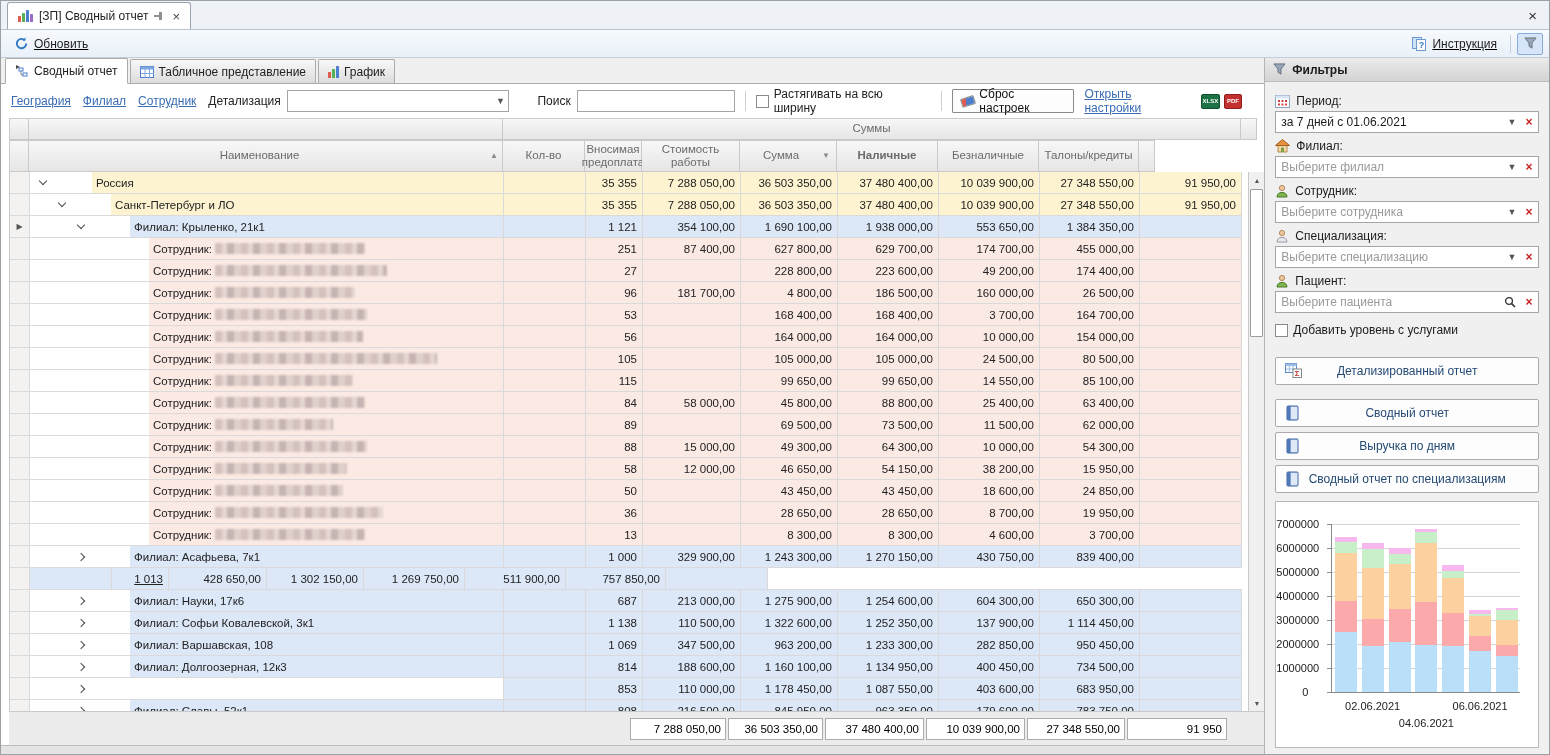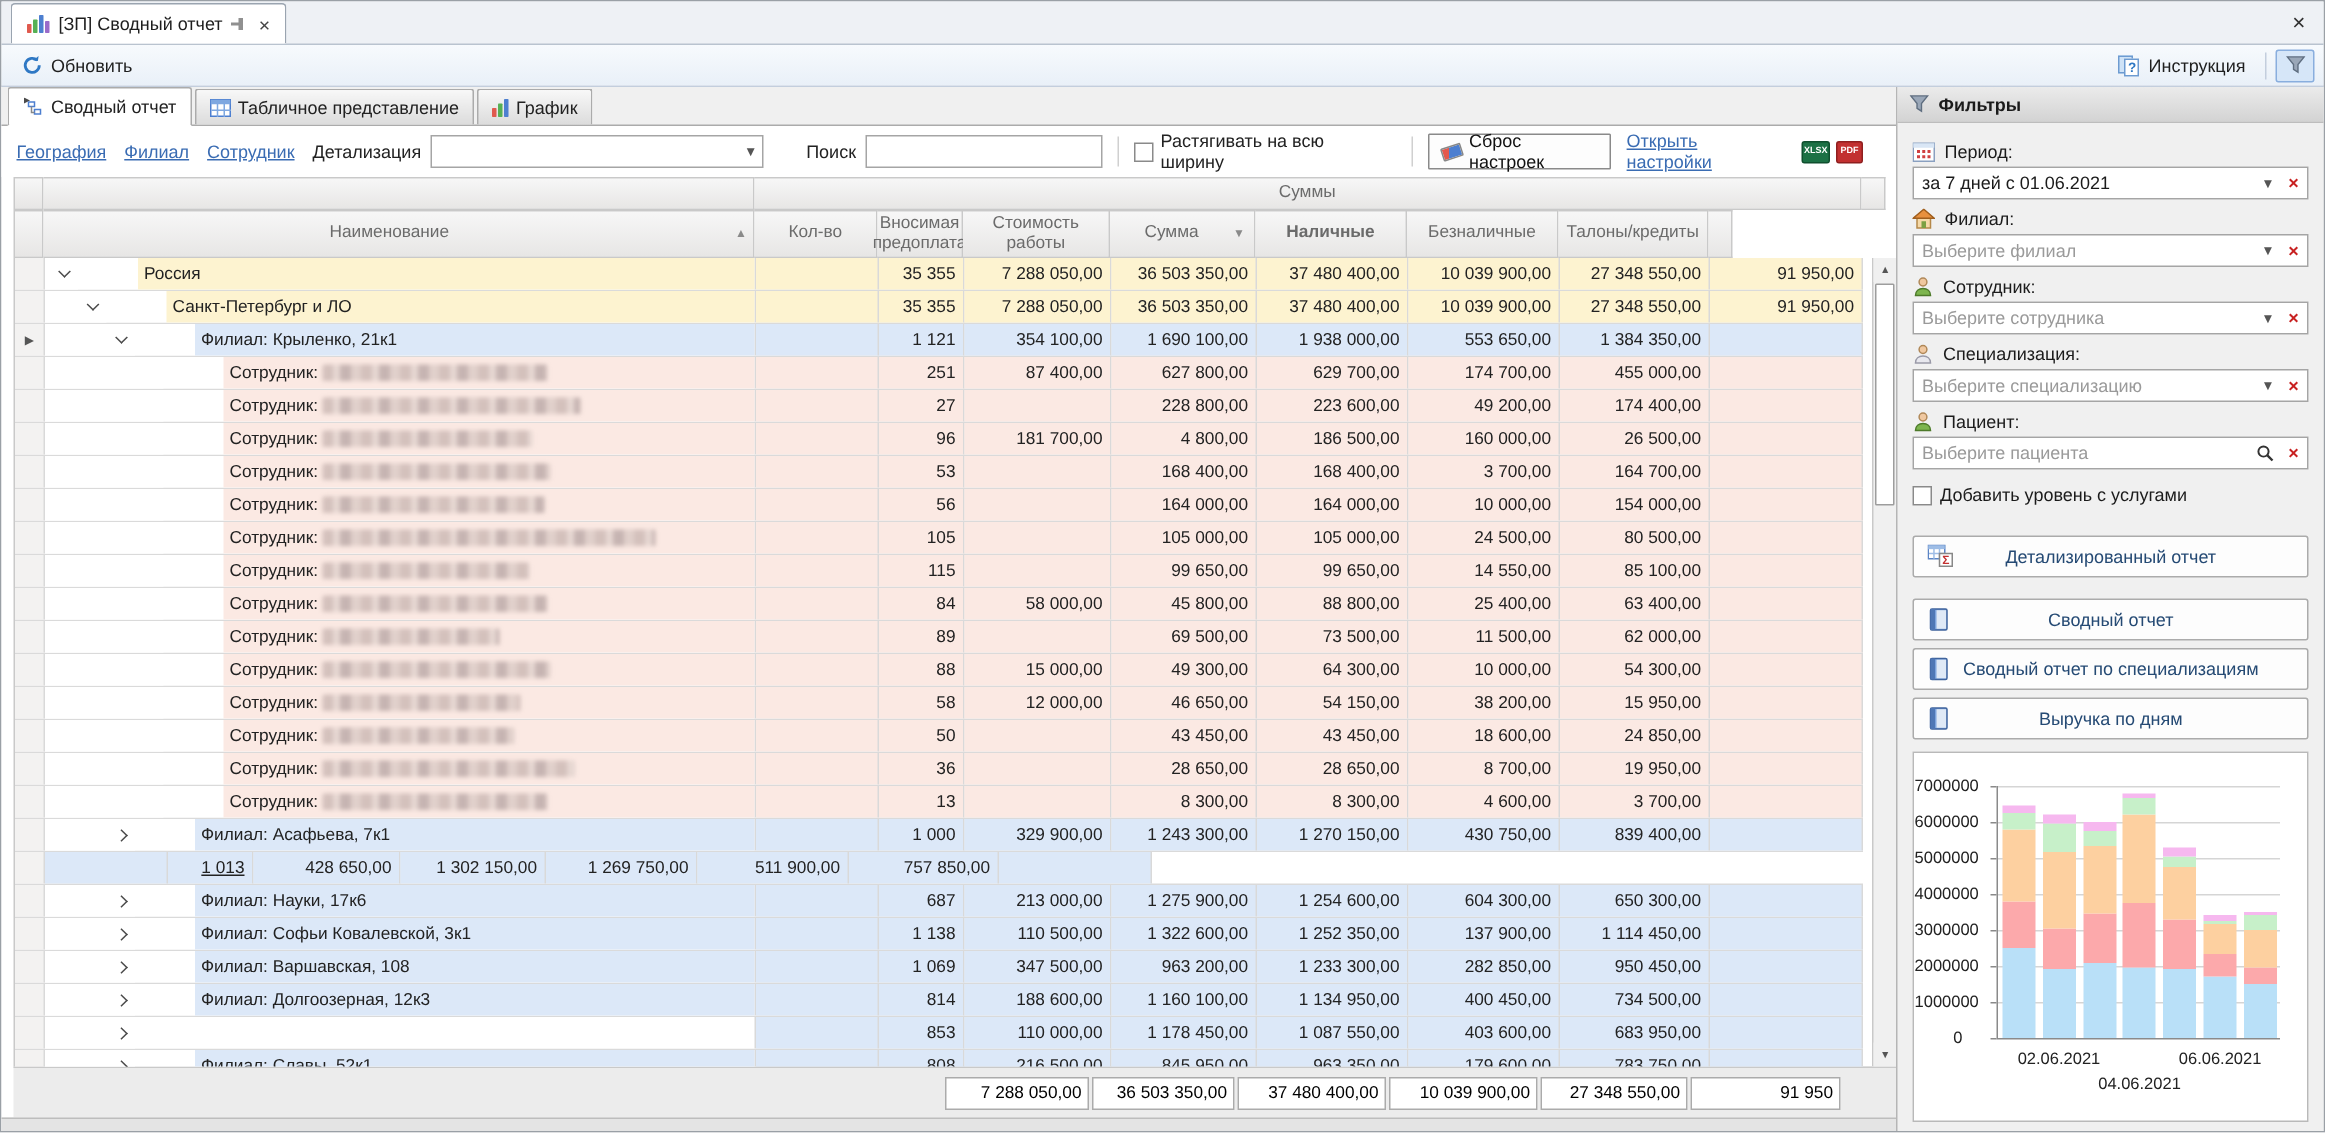--- a/index.html
+++ b/index.html
@@ -9,21 +9,21 @@
   .docbar{height:29px;background:#eef1f5;border-bottom:1px solid #b9c3cf;display:flex;align-items:flex-end;position:relative;flex:0 0 auto;}
   .doctab{height:27px;margin-left:6px;background:#fff;border:1px solid #9aa4b0;border-bottom:none;border-radius:3px 3px 0 0;display:flex;align-items:center;gap:6px;padding:0 10px;font-size:12px;color:#1e1e1e;}
   .minibars{display:flex;align-items:flex-end;gap:1px;height:12px;}
   .minibars i{width:3px;display:block;border-radius:0.5px;}
   .pinic{width:10px;height:10px;position:relative;opacity:.65;}
   .pinic:before{content:"";position:absolute;left:0;top:4px;width:6px;height:2px;background:#555;}
   .pinic:after{content:"";position:absolute;left:5px;top:1px;width:3px;height:8px;background:#555;}
   .doc-close{font-size:13px;color:#444;margin-left:2px;cursor:default;}
   .win-close{position:absolute;right:12px;top:6px;font-size:15px;color:#333;}
   
-  .toolbar{height:28px;background:linear-gradient(#f7fafd,#e9f0f8);border-bottom:1px solid #c3cedd;display:flex;align-items:center;padding:0 6px;flex:0 0 auto;}
+  .toolbar{height:28px;background:linear-gradient(#f7fafd,#e9f0f8);border-bottom:1px solid #c3cedd;display:flex;align-items:center;padding:0 6px;flex:0 0 auto;text-decoration:underline;}
   .tb-btn{display:flex;align-items:center;gap:5px;font-size:12px;color:#1e1e1e;padding:2px 7px;border-radius:2px;}
   .tb-right{margin-left:auto;display:flex;align-items:center;gap:6px;}
   .tb-sep{width:1px;height:18px;background:#c3cedd;}
   .funnel-toggle{width:26px;height:22px;background:#d6e6f8;border:1px solid #89aede;border-radius:2px;display:flex;align-items:center;justify-content:center;}
   
   .content{flex:1;display:flex;min-height:0;}
   .main{width:1265px;background:#fff;display:flex;flex-direction:column;min-height:0;}
   
   .vtabs{height:26px;background:#f0f0f0;border-bottom:1px solid #ababab;display:flex;align-items:flex-end;padding-left:4px;flex:0 0 auto;}
   .vtab{height:24px;display:flex;align-items:center;gap:5px;font-size:12px;color:#222;padding:0 9px;border:1px solid #ababab;border-bottom:none;border-radius:2px 2px 0 0;background:linear-gradient(#f8f8f8,#dcdcdc);margin-right:2px;}
@@ -805,31 +805,31 @@
           <span>Сводный отчет</span>
         </div>
         <div class="fbtn">
           <span class="bic">
             <svg width="15" height="16" viewBox="0 0 15 16">
                 <rect x="2" y="1" width="11" height="14" rx="1" fill="#7ca3dc" stroke="#3f639c"></rect>
                 <rect x="2" y="1" width="3" height="14" fill="#4f77b5"></rect>
                 <rect x="6" y="1.8" width="6.4" height="12.4" fill="#dfe9f6"></rect>
               </svg>
           </span>
-          <span>Сводный отчет по специализациям</span>
+          <span>Выручка по дням</span>
         </div>
         <div class="fbtn">
           <span class="bic">
             <svg width="15" height="16" viewBox="0 0 15 16">
                 <rect x="2" y="1" width="11" height="14" rx="1" fill="#7ca3dc" stroke="#3f639c"></rect>
                 <rect x="2" y="1" width="3" height="14" fill="#4f77b5"></rect>
                 <rect x="6" y="1.8" width="6.4" height="12.4" fill="#dfe9f6"></rect>
               </svg>
           </span>
-          <span>Выручка по дням</span>
+          <span>Сводный отчет по специализациям</span>
         </div>
 
         <div class="chartbox" id="chart">
             <div class="tick" style="left: 51px; top: 189.5px;"></div>
             <div class="ylab" style="left: 0px; top: 184px;">0</div>
             <div class="grid" style="left: 56px; width: 188px; top: 165.5px;"></div>
             <div class="tick" style="left: 51px; top: 165.5px;"></div>
             <div class="ylab" style="left: 0px; top: 160px;">1000000</div>
             <div class="grid" style="left: 56px; width: 188px; top: 141.5px;"></div>
             <div class="tick" style="left: 51px; top: 141.5px;"></div>

